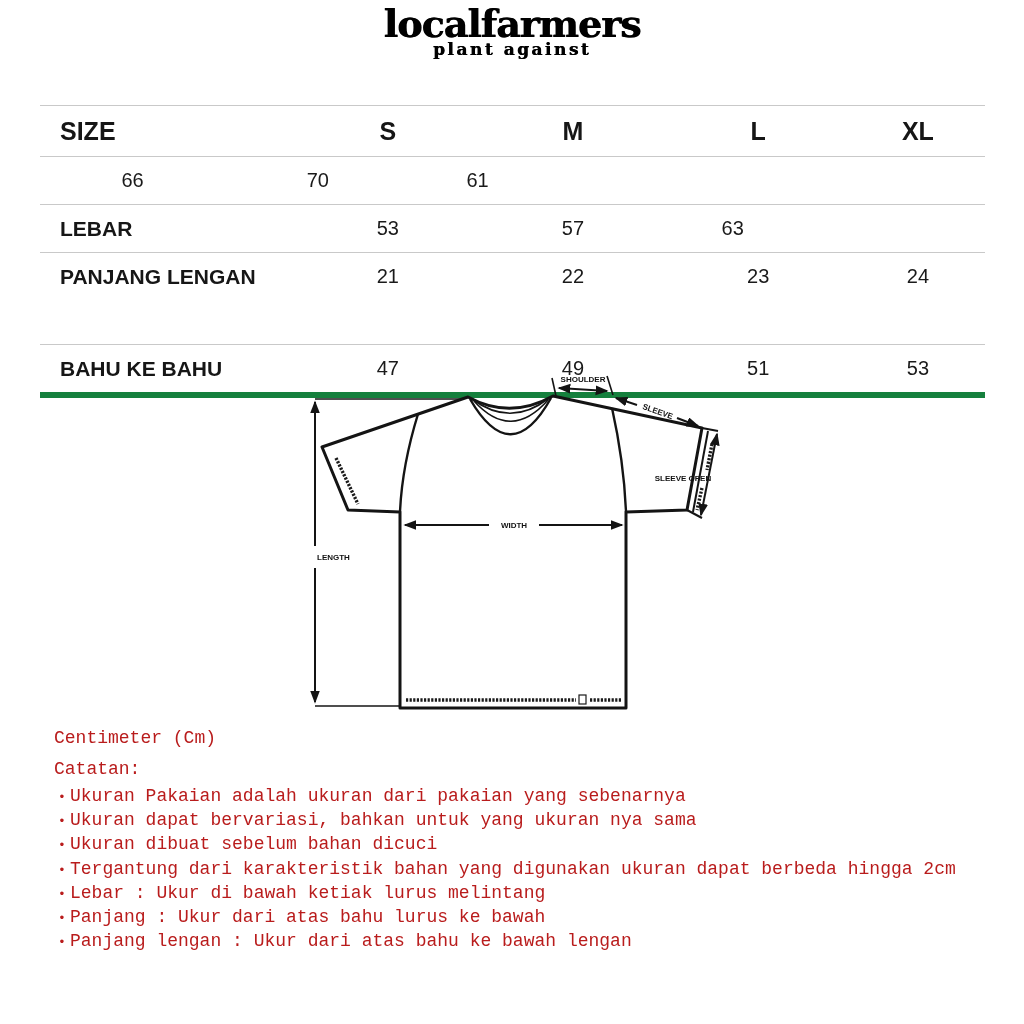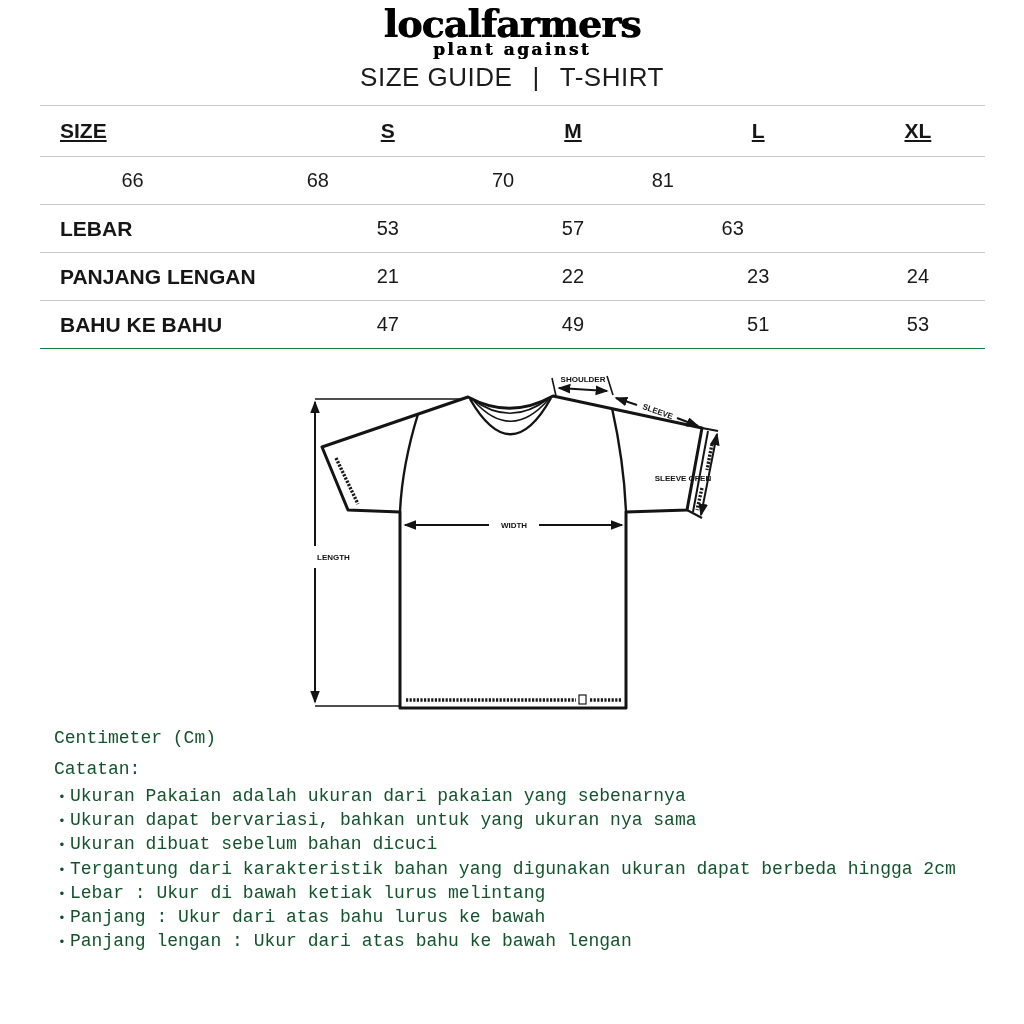--- a/index.html
+++ b/index.html
@@ -30,82 +30,76 @@
   
   .title-row{
     position:absolute;top:62px;left:0;width:1024px;
     display:flex;justify-content:center;align-items:center;gap:20px;
     font-size:26px;letter-spacing:0.5px;color:#1b1b1b;
   }
   
   .size-table{position:absolute;top:105px;left:40px;width:945px;}
   .t-row{display:flex;align-items:center;border-top:1px solid #c9c9c9;height:47px;}
   .t-row.t-head{height:50px;}
-  .t-row.last{border-bottom:1px solid #15803d;}
+  .t-row.last{border-bottom:6px solid #15803d;margin-top:44px;}
   .t-cell{box-sizing:border-box;}
   .c0{width:27%;text-align:left;padding-left:20px;font-weight:bold;font-size:21px;}
   .c1,.c2,.c3{width:19.6%;text-align:center;}
   .c4{width:14.2%;text-align:center;}
-  .t-head .t-cell{font-weight:bold;font-size:21px;text-decoration:underline;}
+  .t-head .t-cell{font-weight:bold;font-size:25px;}
   .t-row:not(.t-head) .c1,.t-row:not(.t-head) .c2,
   .t-row:not(.t-head) .c3,.t-row:not(.t-head) .c4{
     font-size:20px;font-weight:normal;color:#1a1a1a;
   }
   
   .diagram{position:absolute;left:290px;top:370px;width:440px;height:360px;}
   .shirt{fill:#ffffff;stroke:#141414;stroke-width:3;stroke-linejoin:round;}
   .seam{fill:none;stroke:#141414;stroke-width:2.4;}
   .seam2{fill:none;stroke:#141414;stroke-width:1.6;}
   .arrow{stroke:#141414;stroke-width:2;fill:none;}
   .thin{stroke:#141414;stroke-width:1.6;fill:none;}
   .thin2{stroke:#141414;stroke-width:2;fill:none;}
   .micro{stroke:#1a1a1a;stroke-width:3.4;stroke-dasharray:2.2 1.4;fill:none;}
   .microbox{fill:none;stroke:#1a1a1a;stroke-width:1.2;}
   .lbl{font-family:"Liberation Sans",sans-serif;font-size:8px;font-weight:bold;fill:#111;}
   
   .notes{
     position:absolute;left:54px;top:728px;width:950px;
     font-family:"Liberation Mono","DejaVu Sans Mono",monospace;
-    font-size:18px;color:#14532d;
+    font-size:18px;color:#b91c1c;
   }
   .notes .unit{margin-bottom:11px;}
   .notes .catatan{margin-bottom:6px;}
   .note-line{display:flex;align-items:baseline;line-height:23.2px;}
   .note-bullet{width:16px;text-align:center;font-size:13px;flex:0 0 16px;}
   .note-text{white-space:nowrap;}
 </style>
 </head>
 <body>
 
 <div class="page">
 
   <div class="logo-wrap">
     <div class="logo-main">localfarmers</div>
     <div class="logo-sub">plant against</div>
   </div>
 
-  <div class="title-row">
-    <span>SIZE GUIDE</span>
-    <span>|</span>
-    <span>T-SHIRT</span>
-  </div>
 
   <div class="size-table">
     <div class="t-row t-head">
       <div class="t-cell c0">SIZE</div>
       <div class="t-cell c1">S</div>
       <div class="t-cell c2">M</div>
       <div class="t-cell c3">L</div>
       <div class="t-cell c4">XL</div>
     </div>
     <div class="t-row">
       <div class="t-cell c1">66</div>
-      <div class="t-cell c2">68</div>
       <div class="t-cell c3">70</div>
-      <div class="t-cell c4">81</div>
+      <div class="t-cell c4">61</div>
     </div>
     <div class="t-row">
       <div class="t-cell c0">LEBAR</div>
       <div class="t-cell c1">53</div>
       <div class="t-cell c3">57</div>
       <div class="t-cell c4">63</div>
     </div>
     <div class="t-row">
       <div class="t-cell c0">PANJANG LENGAN</div>
       <div class="t-cell c1">21</div>

